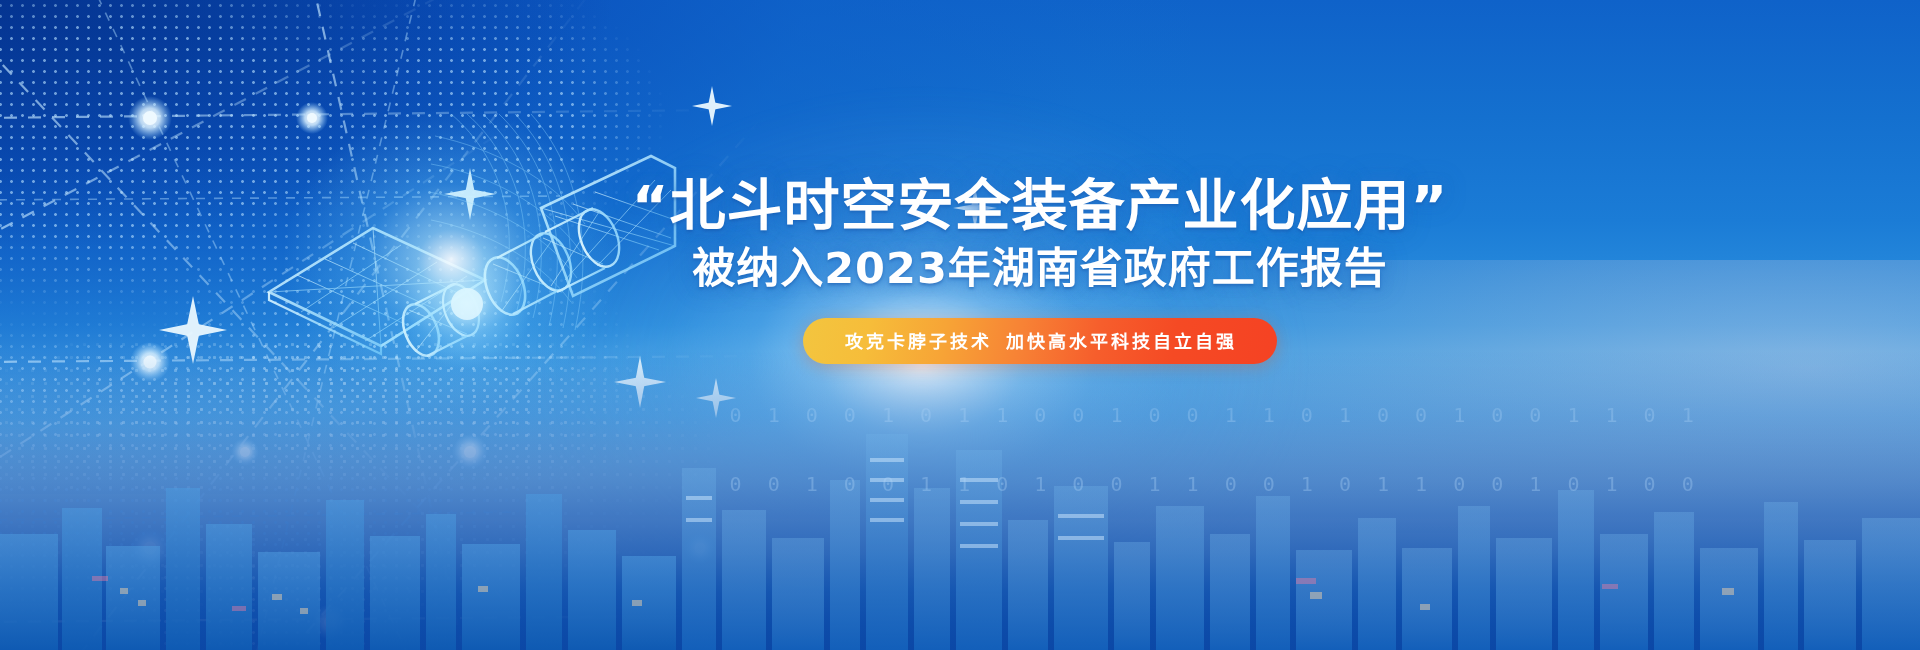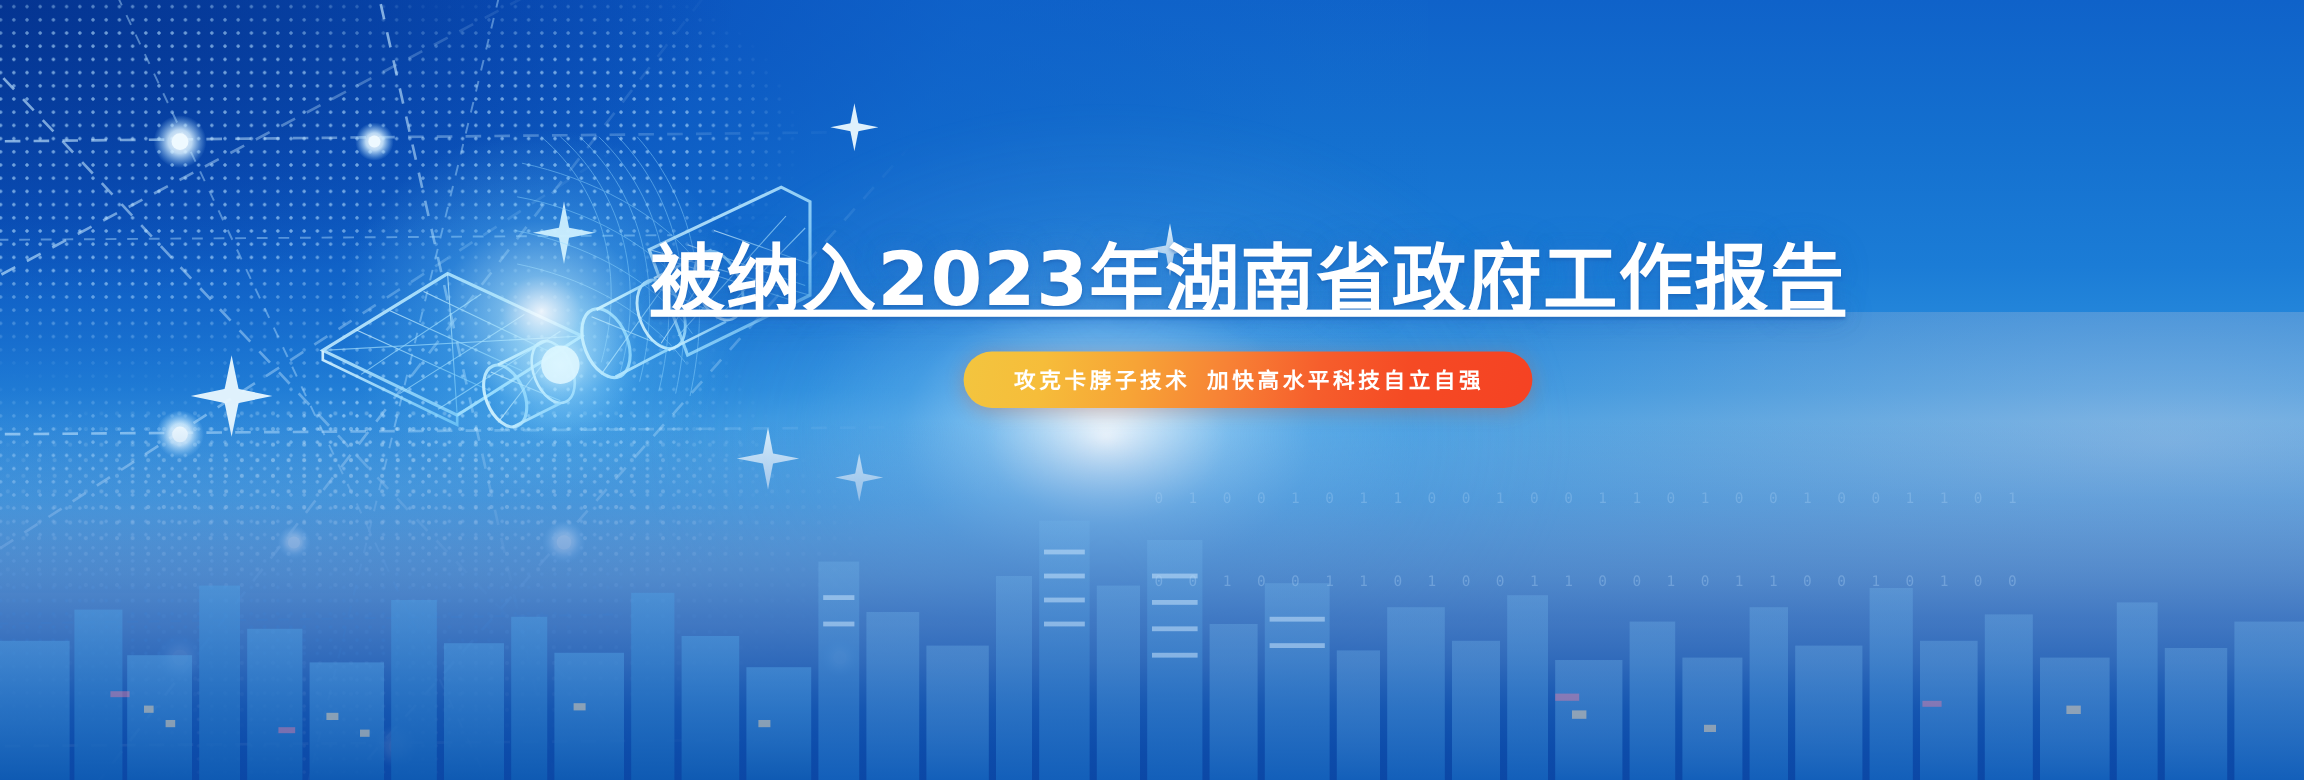--- a/index.html
+++ b/index.html
@@ -123,27 +123,27 @@
   
   .satellite{
     position:absolute; left:255px; top:120px; width:420px; height:260px;
     overflow:visible;
   }
 
   
   .binary{
     position:absolute; right:0; bottom:0; width:62%; height:45%;
     font-family:"DejaVu Sans Mono","Liberation Mono",monospace;
-    font-size:12px;
+    font-size:20px;
     line-height:23px;
     letter-spacing:7px;
     color:rgba(180,215,250,.33);
     white-space:pre;
     overflow:hidden;
-    text-align:center;
+    text-align:left;
     pointer-events:none;
     -webkit-mask-image:linear-gradient(to bottom, transparent 0%, #000 22%, #000 78%, transparent 100%);
     mask-image:linear-gradient(to bottom, transparent 0%, #000 22%, #000 78%, transparent 100%);
   }
 
   
   .copy{
     position:absolute;
     left:0; right:0;
     top:175px;
@@ -157,21 +157,21 @@
     color:#ffffff;
     line-height:1.12;
     letter-spacing:1px;
     text-shadow:
       0 0 12px rgba(40,120,210,.55),
       0 0 26px rgba(30,100,190,.40),
       0 2px 3px rgba(18,70,150,.45);
     white-space:nowrap;
   }
   .headline.l1{ font-size:56px; }
-  .headline.l2{ font-size:62px; margin-top:23px;text-decoration:underline; }
+  .headline.l2{ font-size:43px; margin-top:6px; }
 
   .pill-row{ margin-top:26px; }
   .pill{
     display:inline-block;
     padding:9px 40px 11px 42px;
     border-radius:32px;
     background:linear-gradient(100deg,
        #f3c53f 0%,
        #f6bd3a 14%,
        #f7a436 30%,
@@ -444,19 +444,20 @@
     <div>0 1 0 0 1 0 1 1 0 0 1 0 0 1 1 0 1 0 0 1 0 0 1 1 0 1</div>
     <div>0 0 1 0 0 1 1 0 1 0 0 1 1 0 0 1 0 1 1 0 0 1 0 1 0 0</div>
     
     
     
     
     
   </div>
 
   <div class="copy">
+    <div class="headline l1">“北斗时空安全装备产业化应用”</div>
     <div class="headline l2">被纳入2023年湖南省政府工作报告</div>
     <div class="pill-row">
       <span class="pill">攻克卡脖子技术  加快高水平科技自立自强</span>
     </div>
   </div>
 
 </div>
 
 </body></html>

